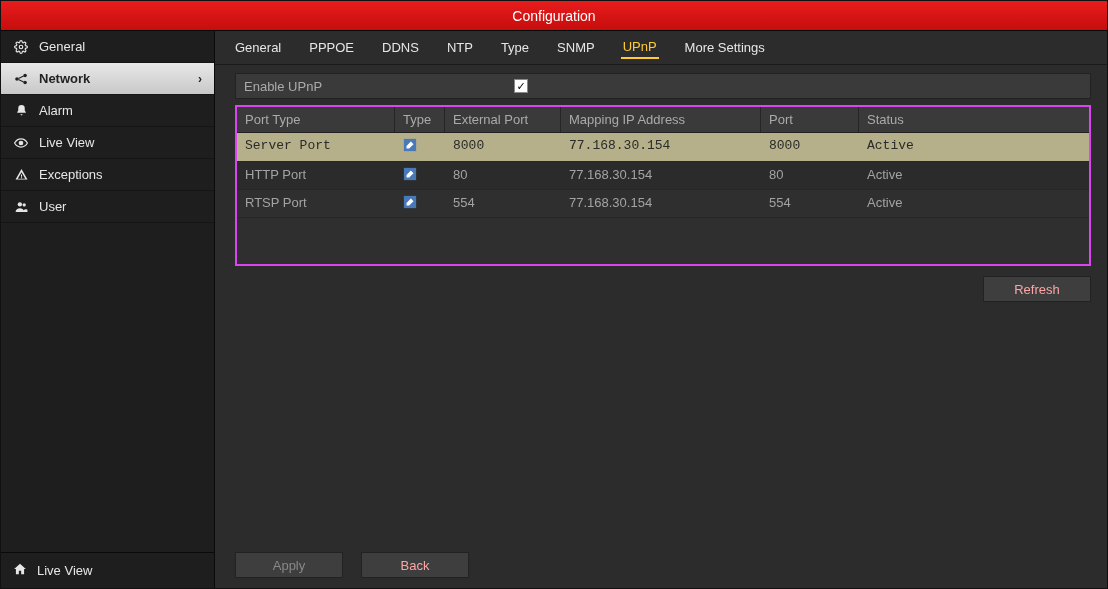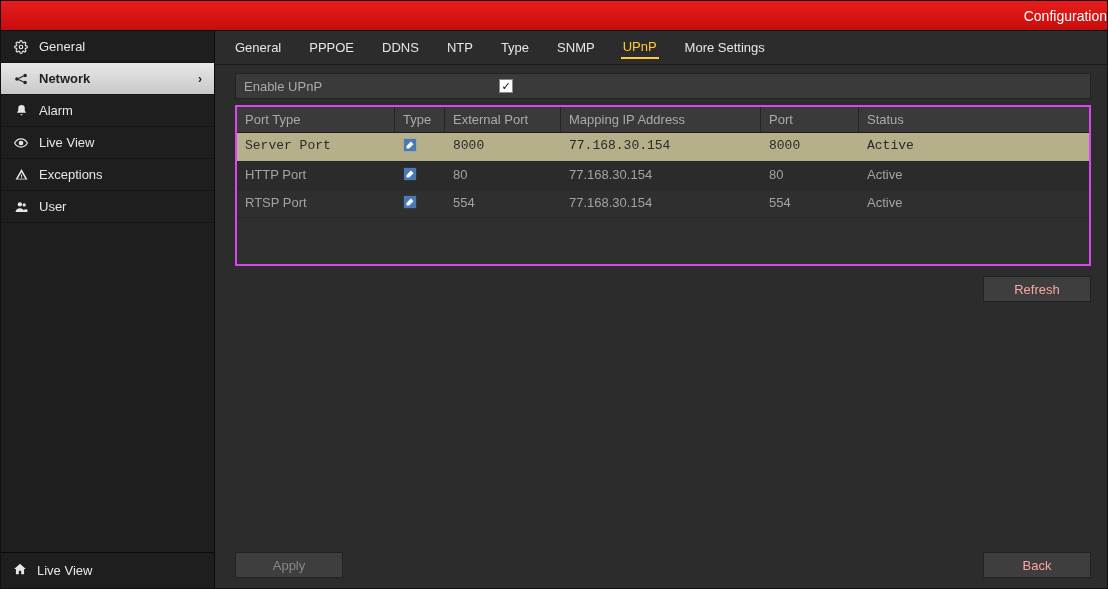--- a/index.html
+++ b/index.html
@@ -18,21 +18,21 @@
   display: flex;
   flex-direction: column;
   border: 1px solid #111;
 }
 .titlebar {
   height: 30px;
   background: linear-gradient(to bottom, #e81c1c 0%, #c70d0d 100%);
   color: #fff;
   display: flex;
   align-items: center;
-  justify-content: flex-end;
+  justify-content: center;
   font-size: 14px;
   border-bottom: 1px solid #000;
 }
 .body {
   flex: 1;
   display: flex;
   background: #2c2c2c;
 }
 .sidebar {
   width: 214px;
@@ -111,21 +111,21 @@
   display: flex;
   flex-direction: column;
 }
 .enable-row {
   height: 26px;
   background: #3a3a3a;
   border: 1px solid #222;
   display: flex;
   align-items: center;
   padding: 0 8px;
-  gap: 5px;
+  gap: 20px;
 }
 .enable-label {
   width: 250px;
   color: #aaa;
 }
 .checkbox {
   width: 14px;
   height: 14px;
   background: #fff;
   border: 1px solid #888;
@@ -190,21 +190,21 @@
   color: #fca5a5;
   display: inline-flex;
   align-items: center;
   justify-content: center;
   cursor: pointer;
   font-size: 13px;
 }
 .footer-btns {
   margin-top: auto;
   display: flex;
-  justify-content: space-between;
+  justify-content: flex-start;
   gap: 18px;
   padding-top: 12px;
 }
 .btn.muted { color: #888; }
 </style>
 </head>
 <body>
 
 <div class="window">
 

